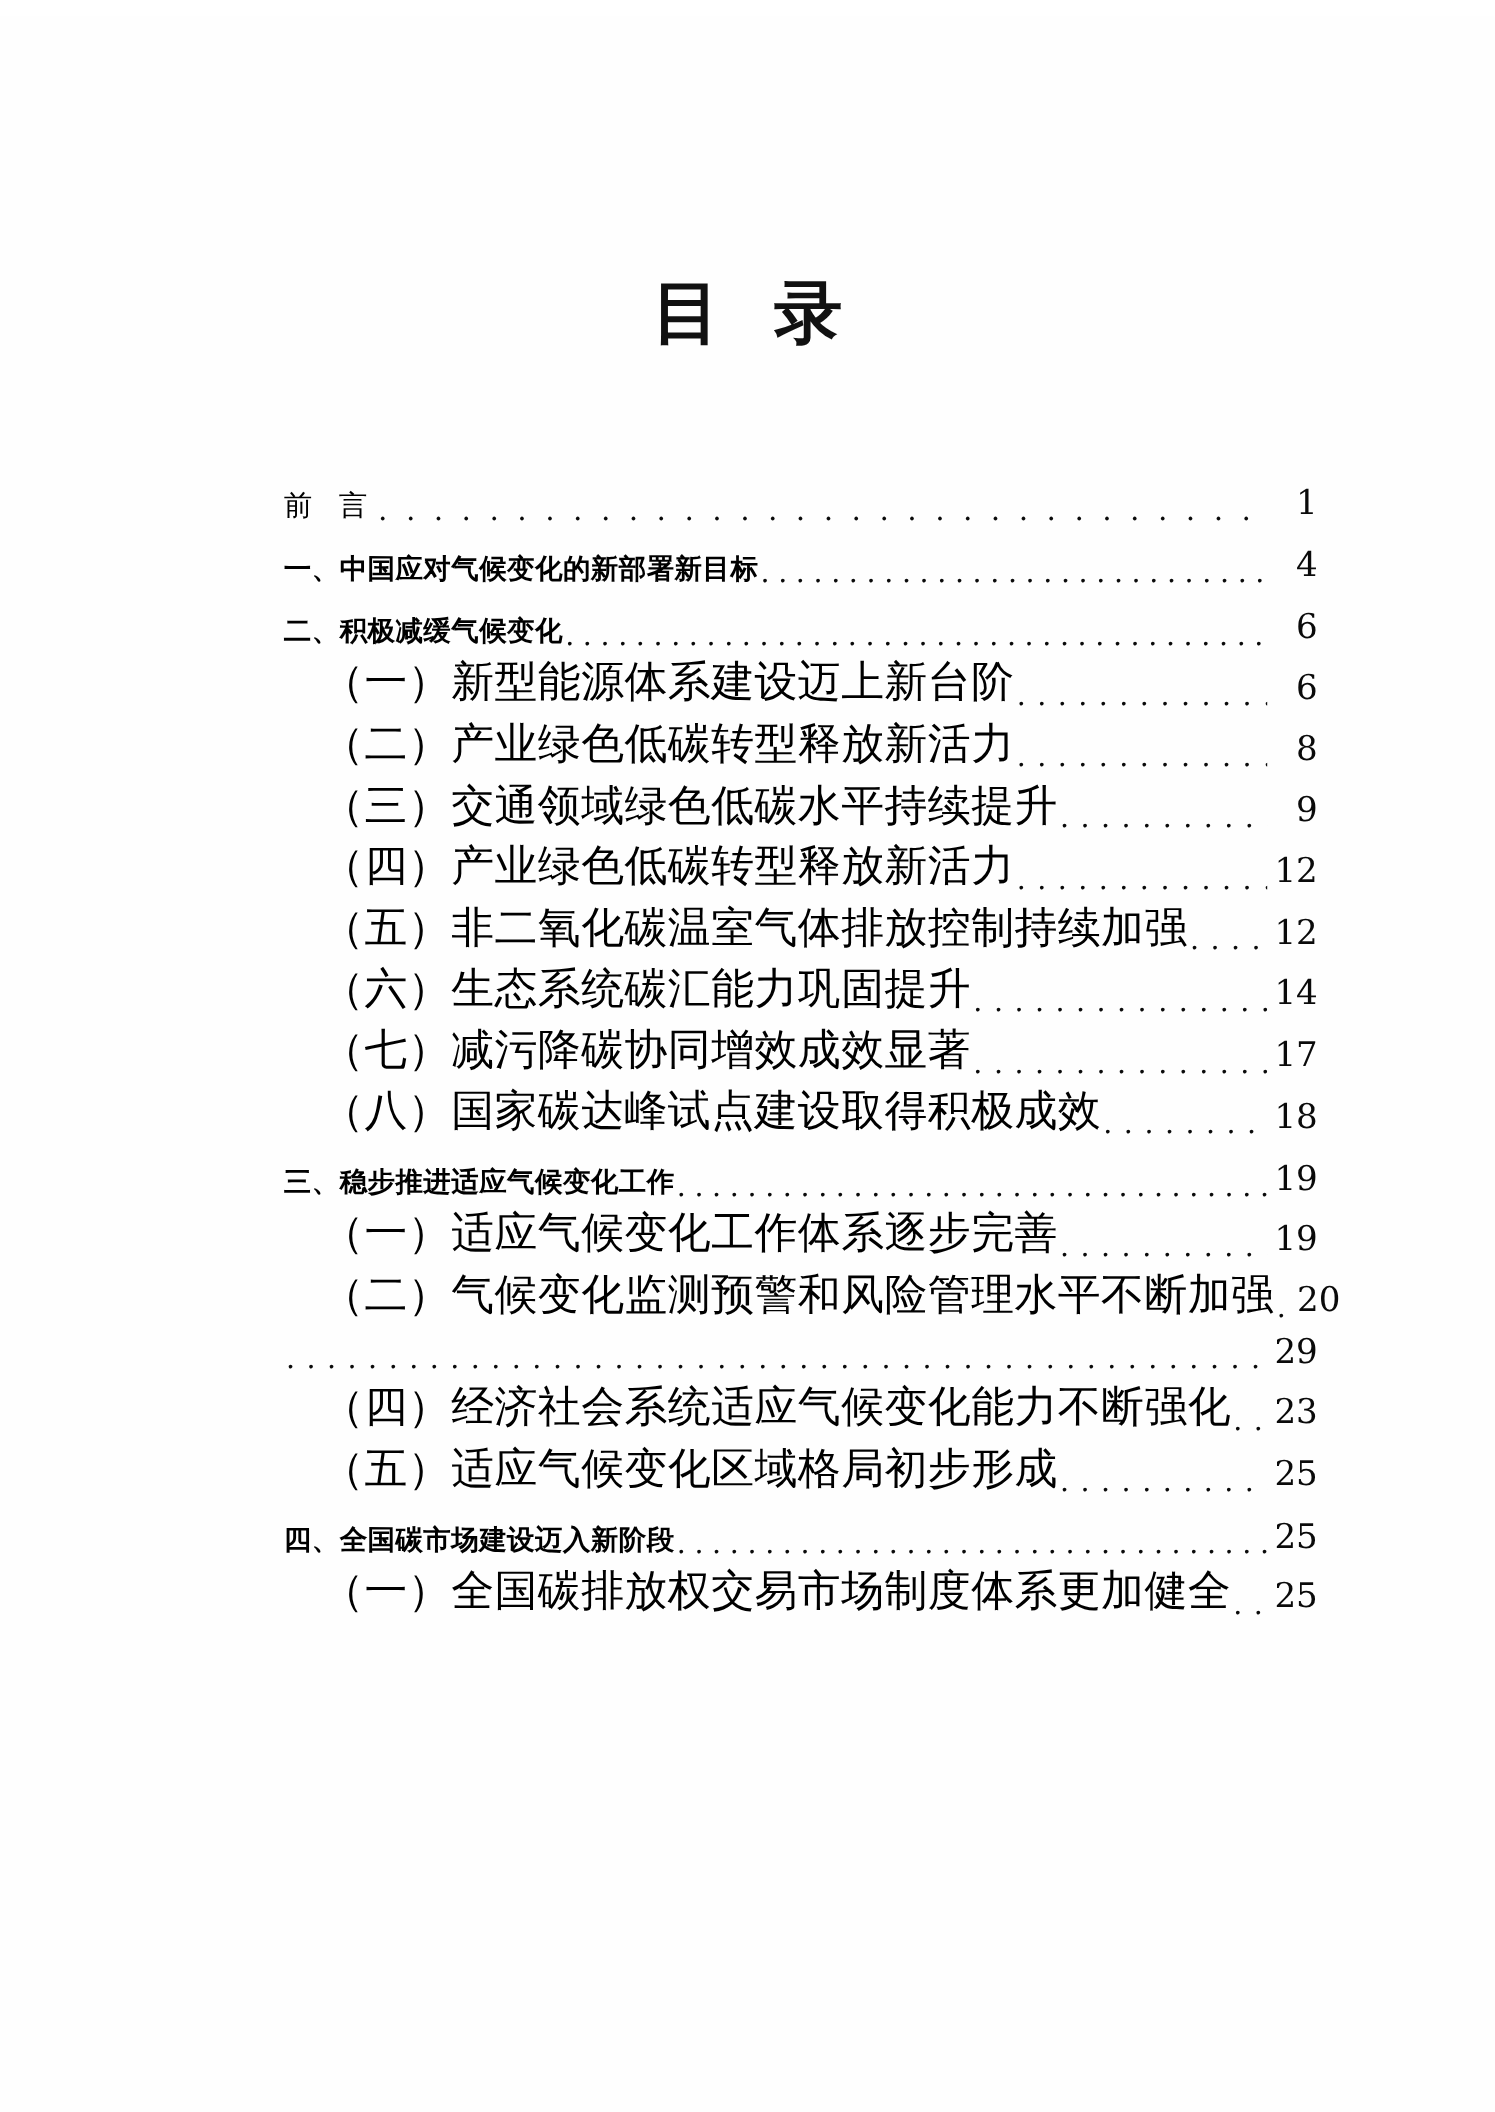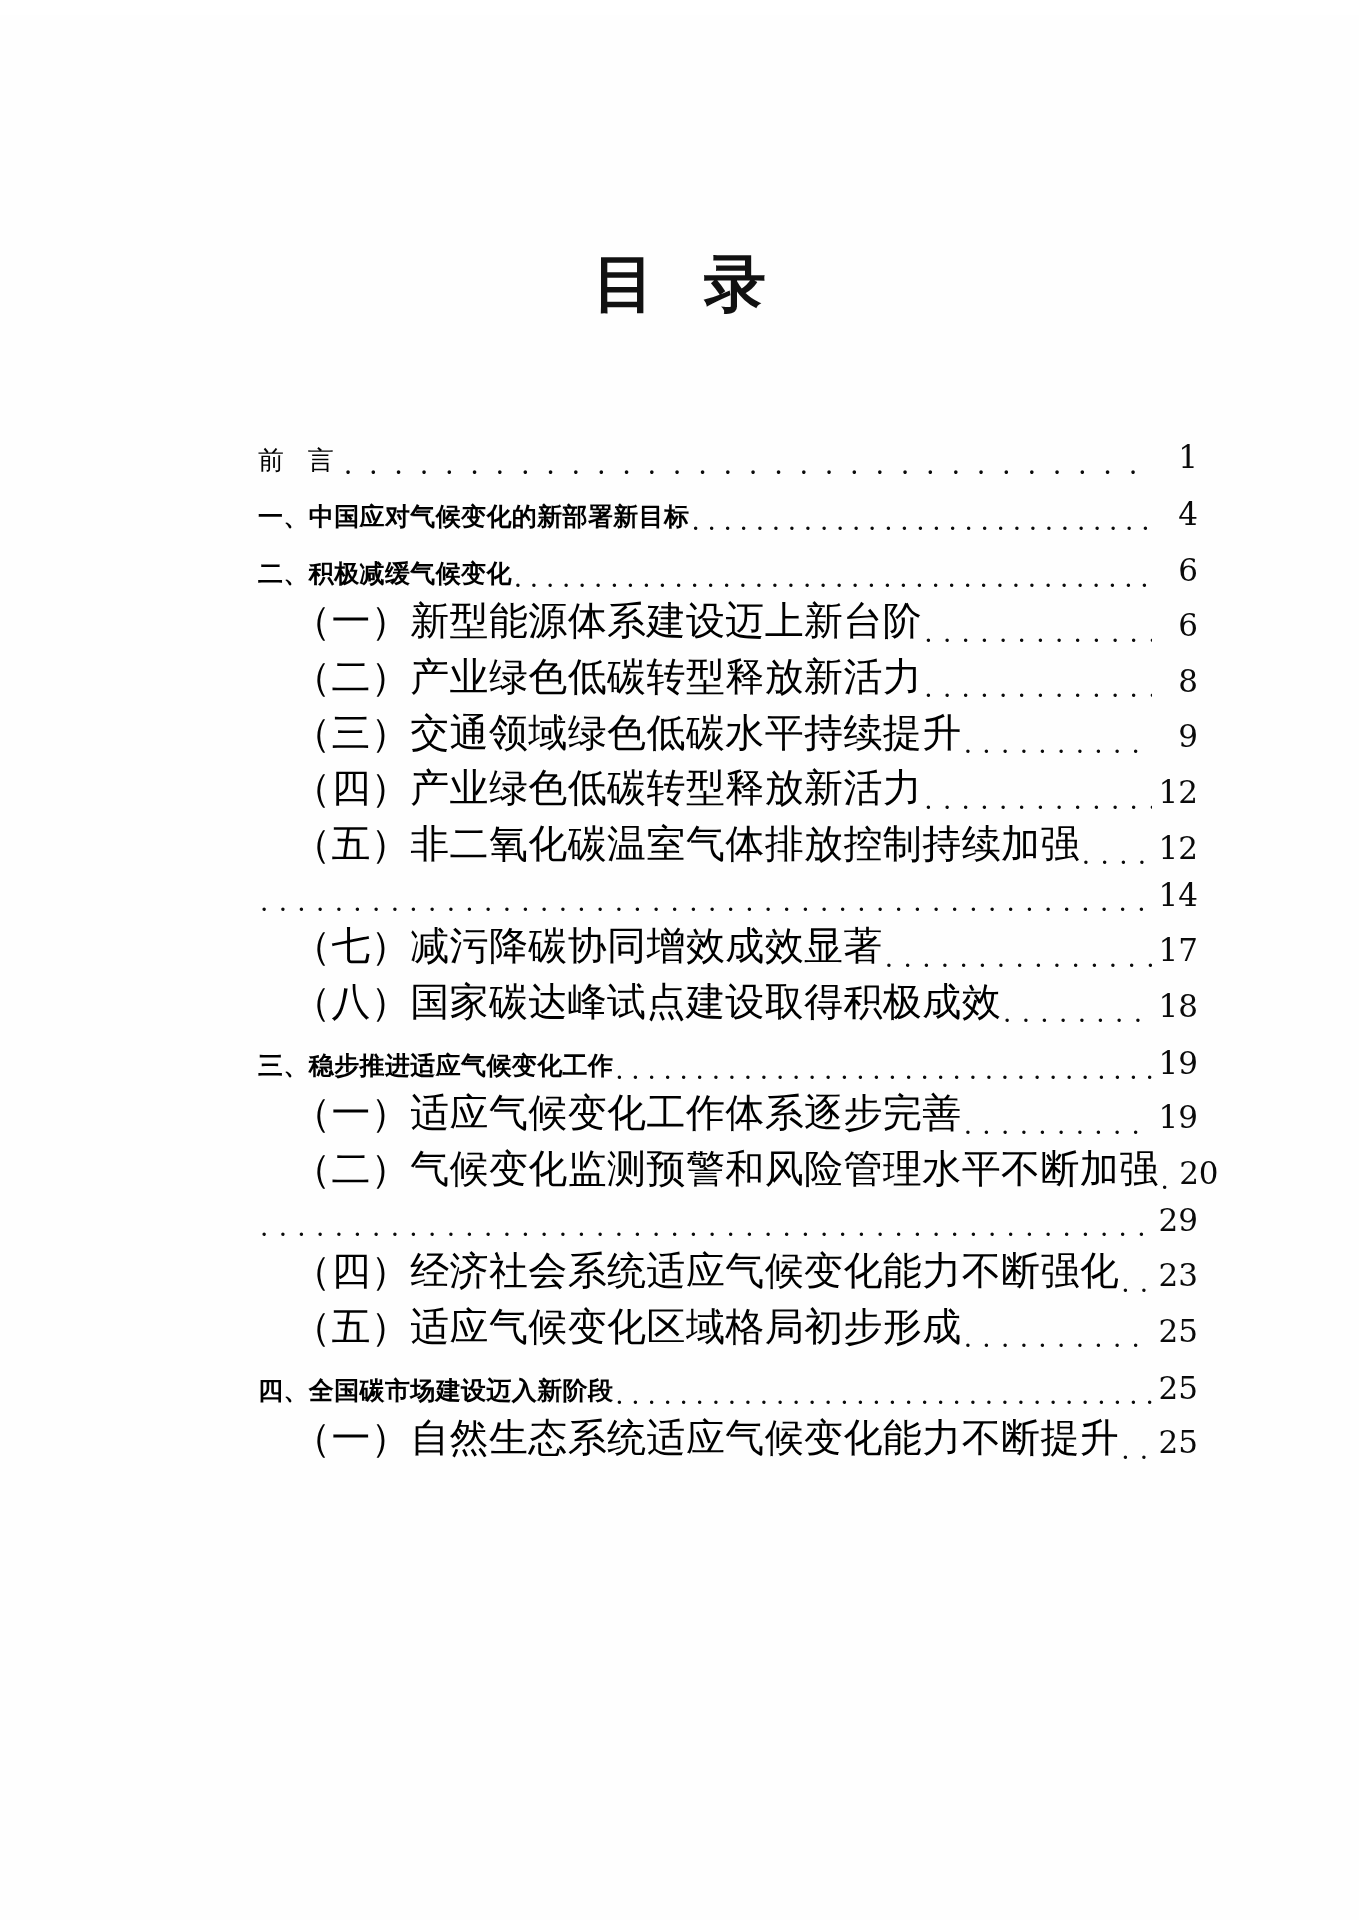--- a/index.html
+++ b/index.html
@@ -172,20 +172,21 @@
         <span class="toc-label">（四）产业绿色低碳转型释放新活力</span>
         <span class="toc-leader"></span>
         <span class="toc-page">12</span>
       </li>
       <li class="toc-entry lvl-2">
         <span class="toc-label">（五）非二氧化碳温室气体排放控制持续加强</span>
         <span class="toc-leader"></span>
         <span class="toc-page">12</span>
       </li>
       <li class="toc-entry lvl-2">
+        <span class="toc-label">（六）生态系统碳汇能力巩固提升</span>
         <span class="toc-leader"></span>
         <span class="toc-page">14</span>
       </li>
       <li class="toc-entry lvl-2">
         <span class="toc-label">（七）减污降碳协同增效成效显著</span>
         <span class="toc-leader"></span>
         <span class="toc-page">17</span>
       </li>
       <li class="toc-entry lvl-2">
         <span class="toc-label">（八）国家碳达峰试点建设取得积极成效</span>
@@ -220,19 +221,19 @@
         <span class="toc-label">（五）适应气候变化区域格局初步形成</span>
         <span class="toc-leader"></span>
         <span class="toc-page">25</span>
       </li>
       <li class="toc-entry lvl-1 gap-before">
         <span class="toc-label">四、全国碳市场建设迈入新阶段</span>
         <span class="toc-leader"></span>
         <span class="toc-page">25</span>
       </li>
       <li class="toc-entry lvl-2">
-        <span class="toc-label">（一）自然生态系统适应气候变化能力不断提升</span>
+        <span class="toc-label">（一）全国碳排放权交易市场制度体系更加健全</span>
         <span class="toc-leader"></span>
         <span class="toc-page">25</span>
       </li>
     </ul>
 
 </div>
 
 </body></html>

